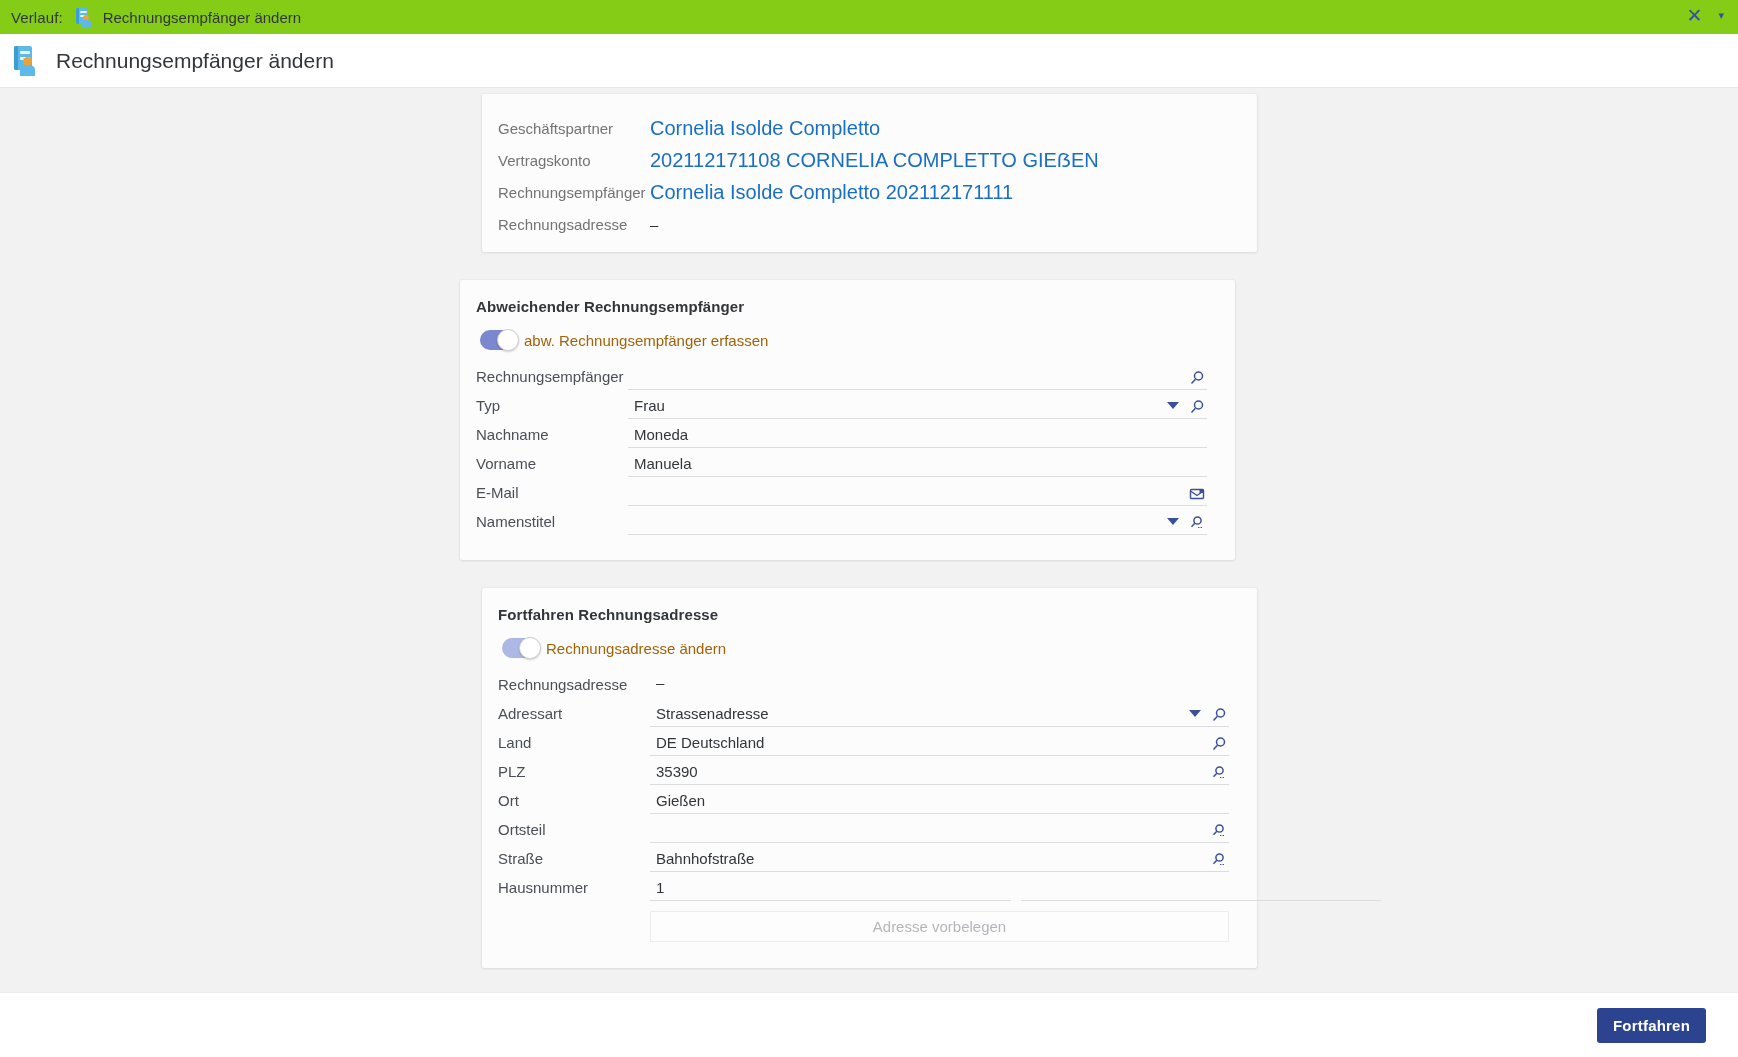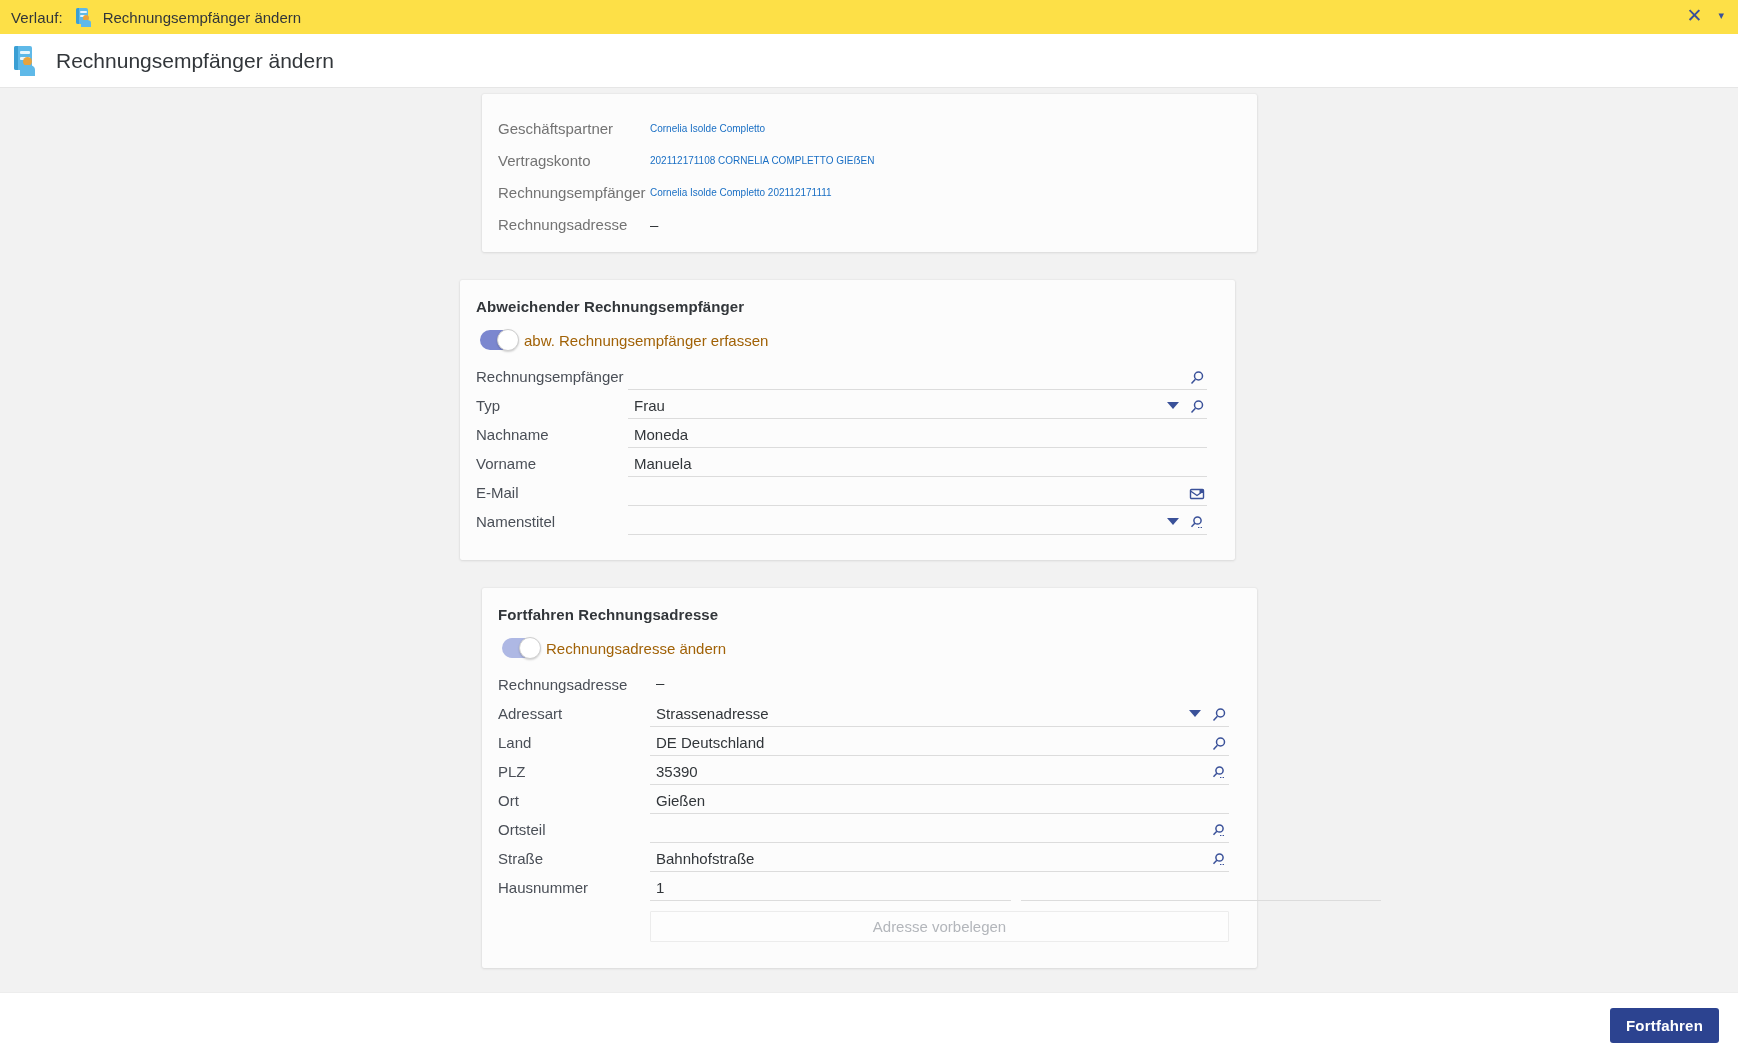--- a/index.html
+++ b/index.html
@@ -7,21 +7,21 @@
     margin: 0; padding: 0;
     width: 1738px; height: 1057px;
     font-family: "Liberation Sans", sans-serif;
     background: #f2f2f2;
     overflow: hidden;
   }
 
   
   .history-bar {
     position: absolute; left: 0; top: 0; width: 1738px; height: 34px;
-    background: #fde047;
+    background: #84cc16;
     display: flex; align-items: center;
     padding-left: 11px;
   }
   .history-label {
     font-size: 15px; color: #32363a; letter-spacing: .1px;
   }
   .history-icon { margin-left: 12px; width: 20px; height: 20px; position: relative; display:inline-block; }
   .history-crumb {
     font-size: 15px; color: #32363a; margin-left: 8px;
   }
@@ -75,21 +75,21 @@
   #card-recipient { left: 460px; top: 192px; width: 775px; height: 280px; }
   #card-address  { left: 482px; top: 500px; width: 775px; height: 380px; }
 
   
   .ov-row { display: flex; align-items: center; height: 32px; }
   .ov-label {
     width: 168px; padding-left: 16px;
     font-size: 15px; color: #737373;
   }
   .ov-link {
-    font-size: 10px; color: #1a6fc4; cursor: pointer;
+    font-size: 20px; color: #1a6fc4; cursor: pointer;
   }
   .ov-plain { font-size: 15px; color: #32363a; }
 
   .ov-wrap { padding-top: 18px; }
 
   
   .sec-title {
     font-size: 15px; font-weight: bold; color: #32363a;
     padding-left: 16px; padding-top: 18px;
     letter-spacing: .1px;
@@ -176,21 +176,21 @@
     display: flex; align-items: center; justify-content: center;
     font-size: 15px; color: #b3b6bb;
     cursor: default;
   }
 
   
   .footer {
     position: absolute; left: 0; bottom: 0; width: 1738px; height: 65px;
     background: #ffffff;
     display: flex; align-items: center; justify-content: flex-end;
-    padding-right: 19px;
+    padding-right: 32px;
     border-top: 1px solid #ededed;
   }
   .primary-btn {
     background: #2c4390; color: #ffffff;
     font-size: 15px; font-weight: bold;
     padding: 9px 16px; border: none; border-radius: 3px;
     cursor: pointer; letter-spacing: .2px;
   }
 </style>
 </head>

